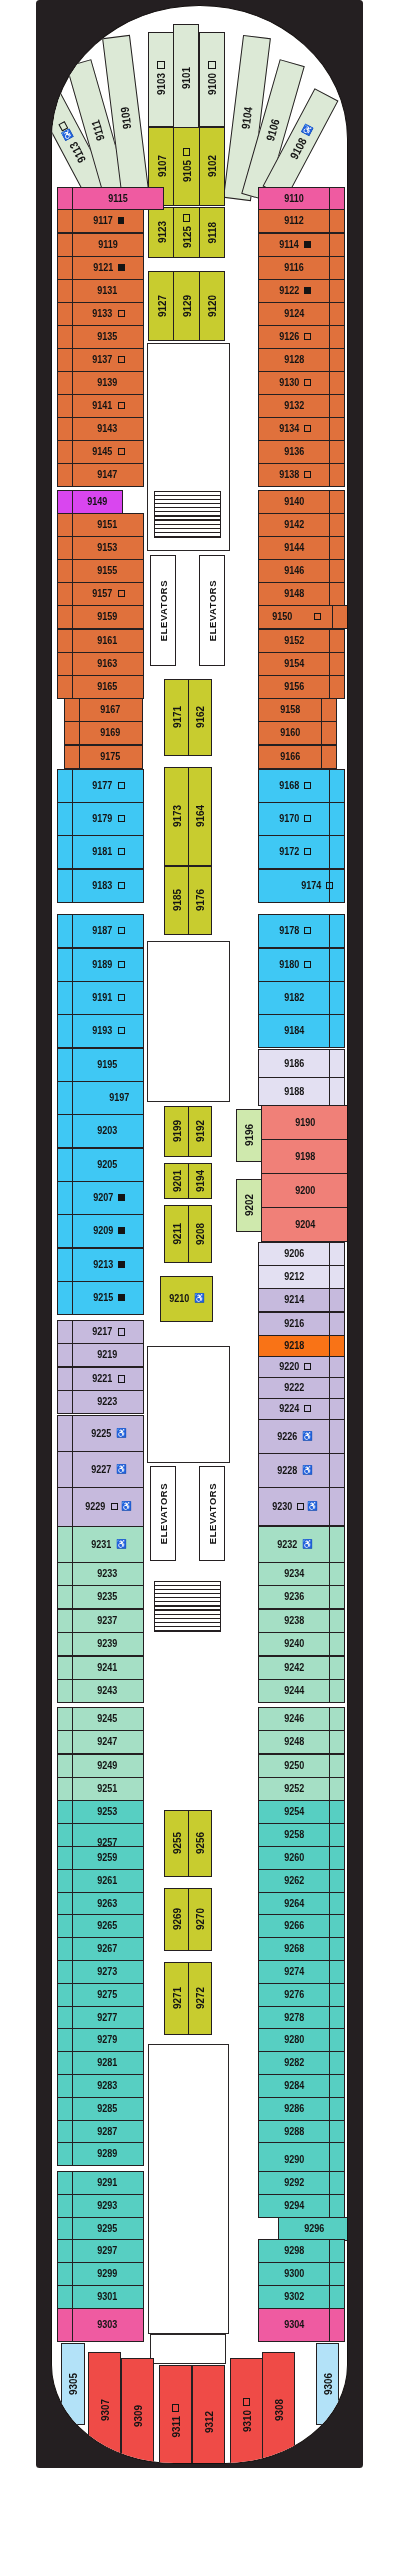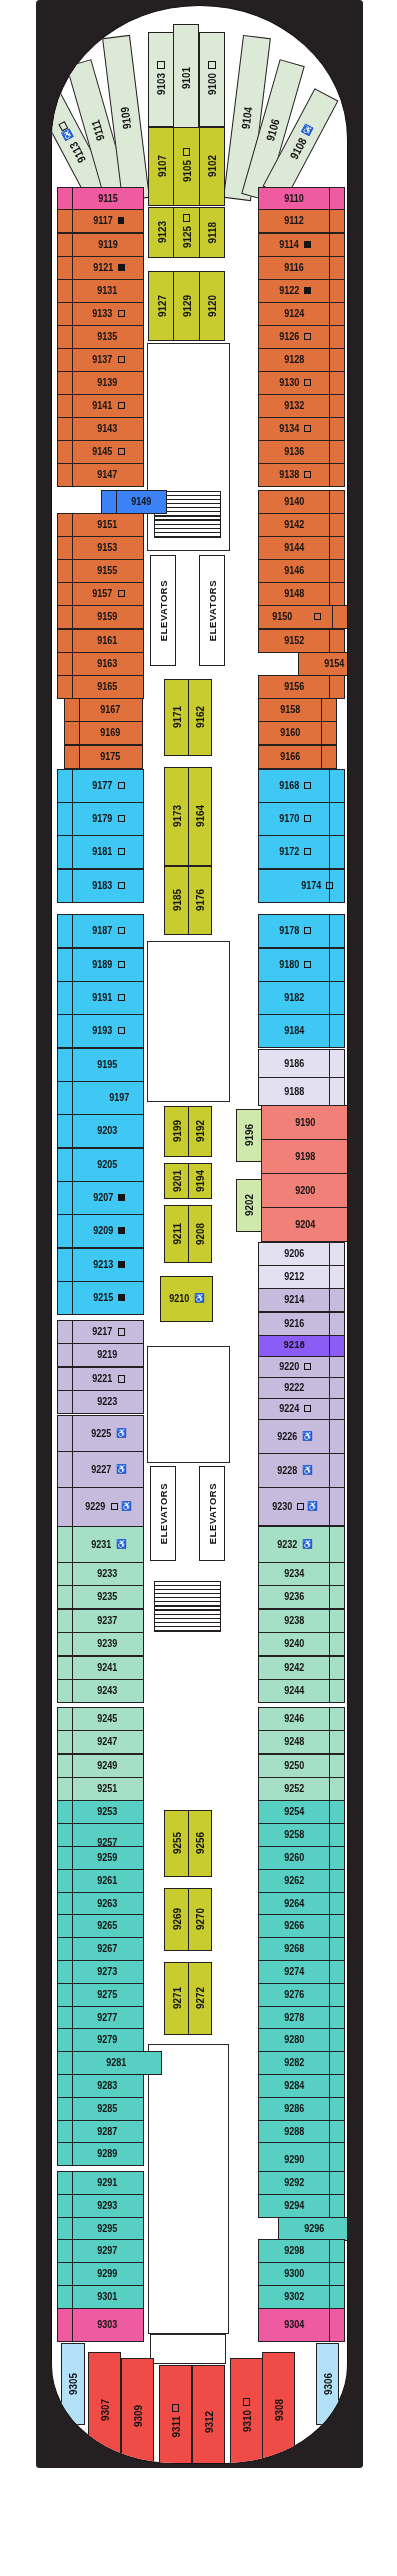--- a/index.html
+++ b/index.html
@@ -120,21 +120,21 @@
           </div>
           <div class="cab v" style="left: 96px; top: 265px; width: 27px; height: 70px; background: rgb(200, 204, 47);">
             <span class="num">9127</span>
           </div>
           <div class="cab v" style="left: 121px; top: 265px; width: 27px; height: 70px; background: rgb(200, 204, 47);">
             <span class="num">9129</span>
           </div>
           <div class="cab v" style="left: 147px; top: 265px; width: 25.5px; height: 70px; background: rgb(200, 204, 47);">
             <span class="num">9120</span>
           </div>
-          <div class="cab balL" style="left: 4.7px; top: 181px; width: 87px; height: 23.4px; background: rgb(239, 91, 161);">
+          <div class="cab balL" style="left: 4.7px; top: 181px; width: 107px; height: 23.4px; background: rgb(239, 91, 161);">
             <span class="num">9115</span>
           </div>
           <div class="cab balR" style="left: 206px; top: 181px; width: 87px; height: 23.4px; background: rgb(239, 91, 161);">
             <span class="num">9110</span>
           </div>
           <div class="cab balL" style="left: 4.7px; top: 203px; width: 87px; height: 24px; background: rgb(224, 113, 60);">
             <span class="num">9117</span>
             <span class="fsq"></span>
           </div>
           <div class="cab balL" style="left: 4.7px; top: 227px; width: 87px; height: 24px; background: rgb(224, 113, 60);">
@@ -210,21 +210,21 @@
             <span class="num">9134</span>
             <span class="sq"></span>
           </div>
           <div class="cab balR" style="left: 206px; top: 434px; width: 87px; height: 24px; background: rgb(224, 113, 60);">
             <span class="num">9136</span>
           </div>
           <div class="cab balR" style="left: 206px; top: 457px; width: 87px; height: 24px; background: rgb(224, 113, 60);">
             <span class="num">9138</span>
             <span class="sq"></span>
           </div>
-          <div class="cab balL" style="left: 4.7px; top: 484px; width: 66px; height: 24px; background: #3b82f6; margin-left: 44px;">
+          <div class="cab balL" style="left: 4.7px; top: 484px; width: 66px; height: 24px; background: #d946ef;">
             <span class="num">9149</span>
           </div>
           <div class="cab balL" style="left: 4.7px; top: 507px; width: 87px; height: 24px; background: rgb(224, 113, 60);">
             <span class="num">9151</span>
           </div>
           <div class="cab balL" style="left: 4.7px; top: 530px; width: 87px; height: 24px; background: rgb(224, 113, 60);">
             <span class="num">9153</span>
           </div>
           <div class="cab balL" style="left: 4.7px; top: 553px; width: 87px; height: 24px; background: rgb(224, 113, 60);">
             <span class="num">9155</span>
@@ -260,21 +260,21 @@
           <div class="cab balR" style="left: 206px; top: 576px; width: 87px; height: 24px; background: rgb(224, 113, 60);">
             <span class="num">9148</span>
           </div>
           <div class="cab balR" style="left: 206px; top: 599px; width: 90px; height: 24px; background: rgb(224, 113, 60); gap: 20px;">
             <span class="num">9150</span>
             <span class="sq"></span>
           </div>
           <div class="cab balR" style="left: 206px; top: 623px; width: 87px; height: 24px; background: rgb(224, 113, 60);">
             <span class="num">9152</span>
           </div>
-          <div class="cab balR" style="left: 206px; top: 646px; width: 87px; height: 24px; background: rgb(224, 113, 60); margin-left: 40px;">
+          <div class="cab balR" style="left: 206px; top: 646px; width: 87px; height: 24px; background: rgb(224, 113, 60);">
             <span class="num">9154</span>
           </div>
           <div class="cab balR" style="left: 206px; top: 669px; width: 87px; height: 24px; background: rgb(224, 113, 60);">
             <span class="num">9156</span>
           </div>
           <div class="cab balL" style="left: 11.7px; top: 692px; width: 79px; height: 24.6px; background: rgb(224, 113, 60);">
             <span class="num">9167</span>
           </div>
           <div class="cab balL" style="left: 11.7px; top: 715px; width: 79px; height: 24.6px; background: rgb(224, 113, 60);">
             <span class="num">9169</span>
@@ -450,21 +450,21 @@
           </div>
           <div class="cab balR" style="left: 206px; top: 1259px; width: 87px; height: 24.6px; background: rgb(227, 224, 242);">
             <span class="num">9212</span>
           </div>
           <div class="cab balR" style="left: 206px; top: 1282px; width: 87px; height: 24.6px; background: rgb(198, 186, 221);">
             <span class="num">9214</span>
           </div>
           <div class="cab balR" style="left: 206px; top: 1306px; width: 87px; height: 24.6px; background: rgb(198, 186, 221);">
             <span class="num">9216</span>
           </div>
-          <div class="cab balR" style="left: 206px; top: 1329px; width: 87px; height: 22px; background: #8b5cf6; font-family: Liberation Mono, monospace;">
+          <div class="cab balR" style="left: 206px; top: 1329px; width: 87px; height: 22px; background: #f97316;">
             <span class="num">9218</span>
           </div>
           <div class="cab balR" style="left: 206px; top: 1350px; width: 87px; height: 22px; background: rgb(198, 186, 221);">
             <span class="num">9220</span>
             <span class="sq"></span>
           </div>
           <div class="cab balR" style="left: 206px; top: 1371px; width: 87px; height: 22px; background: rgb(198, 186, 221);">
             <span class="num">9222</span>
           </div>
           <div class="cab balR" style="left: 206px; top: 1392px; width: 87px; height: 22px; background: rgb(198, 186, 221);">
@@ -605,21 +605,21 @@
           </div>
           <div class="cab balL" style="left: 4.7px; top: 1977px; width: 87px; height: 24px; background: rgb(87, 207, 194);">
             <span class="num">9275</span>
           </div>
           <div class="cab balL" style="left: 4.7px; top: 2000px; width: 87px; height: 24px; background: rgb(87, 207, 194);">
             <span class="num">9277</span>
           </div>
           <div class="cab balL" style="left: 4.7px; top: 2022px; width: 87px; height: 24px; background: rgb(87, 207, 194);">
             <span class="num">9279</span>
           </div>
-          <div class="cab balL" style="left: 4.7px; top: 2045px; width: 105px; height: 24px; background: rgb(87, 207, 194);">
+          <div class="cab balL" style="left: 4.7px; top: 2045px; width: 87px; height: 24px; background: rgb(87, 207, 194);">
             <span class="num">9281</span>
           </div>
           <div class="cab balL" style="left: 4.7px; top: 2068px; width: 87px; height: 24px; background: rgb(87, 207, 194);">
             <span class="num">9283</span>
           </div>
           <div class="cab balL" style="left: 4.7px; top: 2091px; width: 87px; height: 24px; background: rgb(87, 207, 194);">
             <span class="num">9285</span>
           </div>
           <div class="cab balL" style="left: 4.7px; top: 2114px; width: 87px; height: 24px; background: rgb(87, 207, 194);">
             <span class="num">9287</span>

